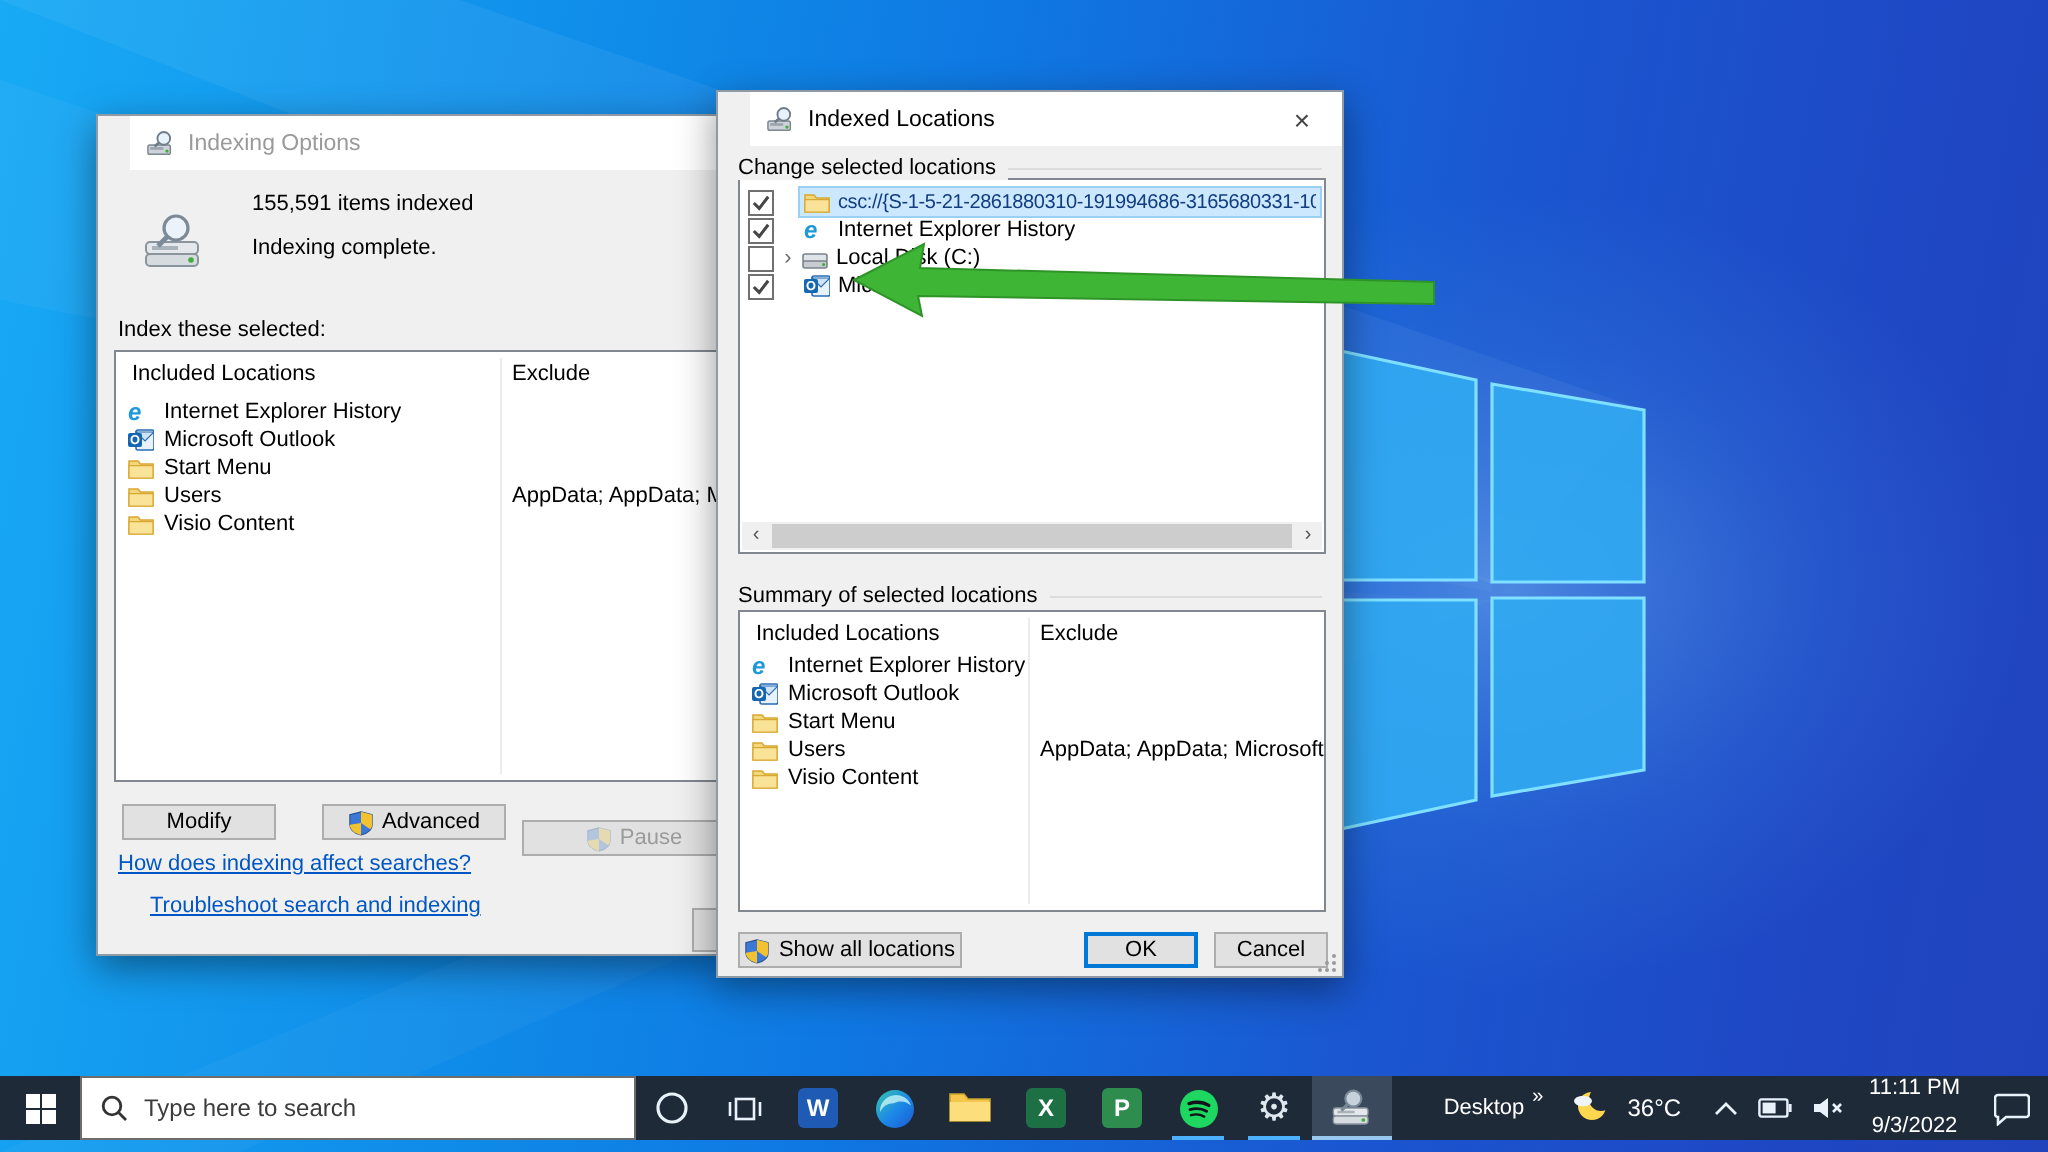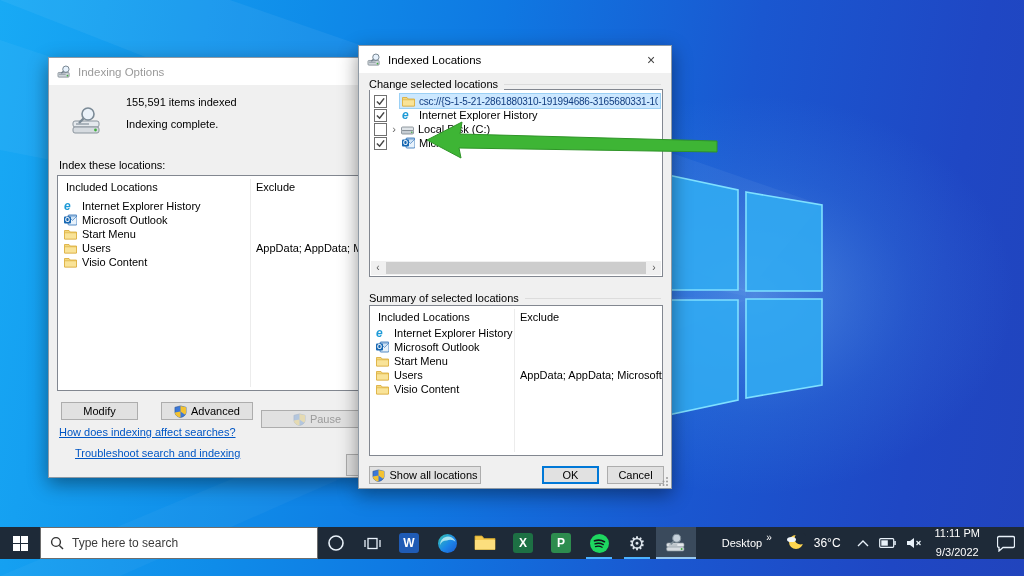--- a/index.html
+++ b/index.html
@@ -7,21 +7,21 @@
   body { font-family:"Liberation Sans", sans-serif; position:relative; }
 
   
   .desktop { position:absolute; inset:0;
     background:linear-gradient(100deg,#18aaf5 0%,#0f8ce9 28%,#0f78e2 45%,#1a57d0 68%,#1f47c4 88%,#2144bd 100%); }
   .wallpaper-svg { position:absolute; inset:0; }
 
   
   .window { position:absolute; background:#f0f0f0; border:1px solid #8f9aa5;
     box-shadow:0 6px 18px rgba(0,0,0,.42); overflow:hidden; font-size:11px; color:#000; }
-  .titlebar { position:absolute; left:0; right:0; top:0; height:27px; background:#fff;
+  .titlebar { position:absolute; left:16px; right:0; top:0; height:27px; background:#fff;
     display:flex; align-items:center; padding-left:8px; }
   .titlebar .tbar-icon { width:15px; height:14px; margin-right:6px; flex:0 0 auto; }
   .title-text { font-size:11.5px; }
   .inactive .title-text { color:#9a9a9a; }
   .close-btn { position:absolute; right:0; top:0; width:40px; height:27px; display:flex;
     align-items:center; justify-content:center; font-size:14px; color:#444; cursor:pointer; }
 
   .listbox { position:absolute; background:#fff; border:1px solid #828790; overflow:hidden; }
   .col-head { position:absolute; top:5px; font-size:11px; color:#000; white-space:nowrap; }
   .col-divider { position:absolute; top:3px; bottom:3px; width:1px; background:#ececec; }
@@ -53,21 +53,21 @@
 
   .hscroll { position:absolute; left:1px; right:1px; bottom:1px; height:14px; background:#f0f0f0;
     display:flex; align-items:center; }
   .hs-arrow { width:14px; text-align:center; font-size:10px; color:#555; line-height:14px; cursor:pointer; }
   .hs-thumb { flex:1; height:12px; margin:0 1px; background:#cdcdcd; cursor:pointer; }
 
   .grip { position:absolute; right:2px; bottom:2px; width:10px; height:10px; }
   .ie-e { color:#1d9ad7; font-weight:bold; font-style:italic; font-size:12px; line-height:12px; }
 
   
-  .taskbar { position:absolute; left:0; bottom:17px; width:1024px; height:32px; background:#1e2a38;
+  .taskbar { position:absolute; left:0; bottom:6px; width:1024px; height:32px; background:#1e2a38;
     display:flex; align-items:stretch; z-index:40; }
   .tb-btn { display:flex; align-items:center; justify-content:center; position:relative; cursor:pointer; }
   .start { width:40px; }
   .win-flag { width:15px; height:15px; display:grid; grid-template-columns:7px 7px; grid-template-rows:7px 7px; gap:1px; }
   .win-flag span { background:#fff; }
   .search-box { width:278px; background:#fff; border:1px solid #6d6d6d; display:flex; align-items:center; padding-left:9px; gap:8px; }
   .search-box input { border:none; outline:none; font-size:12px; width:200px; font-family:"Liberation Sans",sans-serif; background:transparent; color:#222; }
   .search-box input::placeholder { color:#3c3c3c; opacity:1; }
   .app-slot { width:38px; position:relative; }
   .app-slot.active { background:#3a4a5c; }
@@ -125,21 +125,21 @@
   <svg style="position:absolute; left:22px; top:48px;" width="32" height="30" viewBox="0 0 32 30">
     <rect x="2" y="15" width="26" height="6" rx="2" fill="#e4e8ec" stroke="#8a949d"></rect>
     <rect x="2" y="21" width="26" height="6" rx="2" fill="#d6dbe0" stroke="#8a949d"></rect>
     <rect x="5" y="17" width="13" height="2" fill="#aab3bb"></rect>
     <circle cx="24.5" cy="24" r="1.4" fill="#3fae3c"></circle>
     <circle cx="17" cy="8" r="6" fill="#eaf3fb" fill-opacity="0.8" stroke="#7b8a96" stroke-width="1.6"></circle>
     <line x1="12.5" y1="12.5" x2="8" y2="17" stroke="#7b8a96" stroke-width="2.4"></line>
   </svg>
   <div style="position:absolute; left:77px; top:60px;">Indexing complete.</div>
 
-  <div style="position:absolute; left:10px; top:101px;">Index these locations:</div>
+  <div style="position:absolute; left:10px; top:101px;">Index these selected:</div>
 
   <div class="listbox" style="left:8px; top:117px; width:303px; height:216px;">
     <div class="col-head" style="left:8px;">Included Locations</div>
     <div class="col-head" style="left:198px;">Exclude</div>
     <div class="col-divider" style="left:192px;"></div>
 
     <div class="loc-row" style="top:23px;">
       <span class="li-icon ie-e">e</span>
       <span>Internet Explorer History</span>
     </div>

